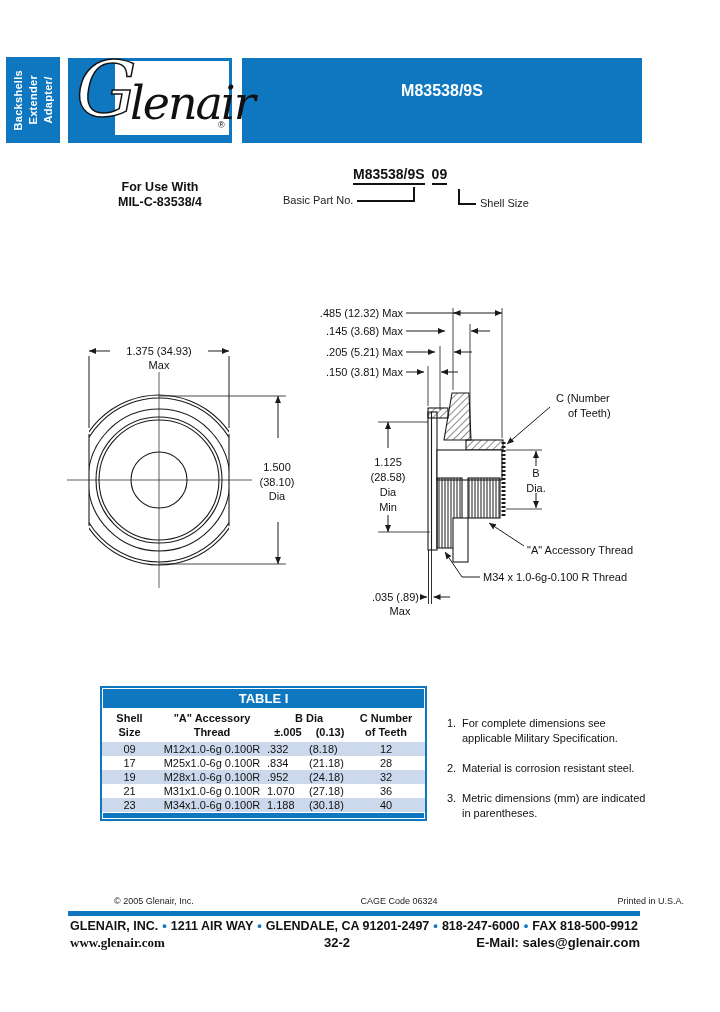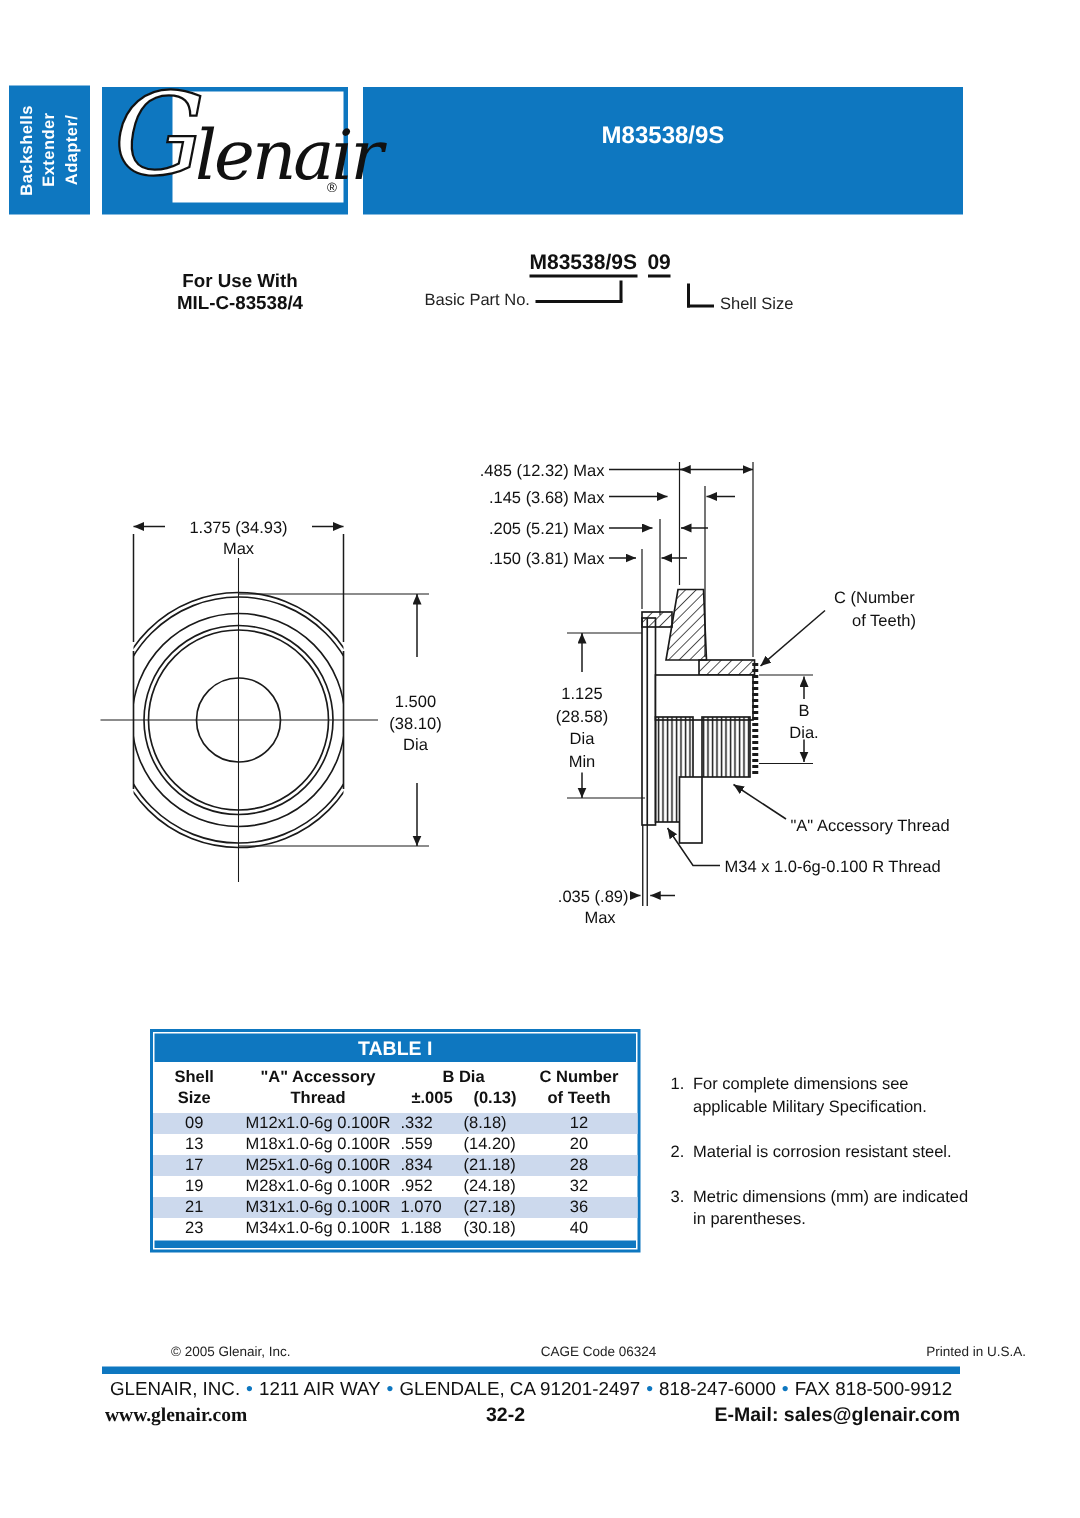--- a/index.html
+++ b/index.html
@@ -38,21 +38,21 @@
   .tc{text-align:center;}
   .tr-r{text-align:left;padding-right:4px;box-sizing:border-box;}
   .tbar{height:5px;background:#0e77c0;margin:1px;}
   
   .note{left:447px;width:210px;display:flex;font-size:11px;line-height:15px;}
   .note .num{width:15px;flex:none;}
   .note .ntext{width:185px;}
   
   .f-small{top:896px;font-size:9px;color:#222;margin-left:44px;}
   .fbar{left:68px;top:911px;width:572px;height:5px;background:#0e77c0;}
-  .fline2{left:68px;top:918px;width:572px;text-align:center;font-weight:normal;font-size:12.5px;white-space:nowrap;}
+  .fline2{left:68px;top:918px;width:572px;text-align:center;font-weight:bold;font-size:12.5px;white-space:nowrap;}
   .fline2 .dot{color:#0e77c0;padding:0 4px;font-size:13px;}
   .fline3{top:935px;font-weight:bold;font-size:13px;}
   svg text{font-family:"Liberation Sans",sans-serif;font-size:11px;fill:#111;}
 </style>
 </head>
 <body>
 
 <div id="page">
 
   <div class="abs vtab">
@@ -227,27 +227,20 @@
     </div>
     <div>
       <div class="trow">
           <span class="tc">09</span>
           <span class="tc">M12x1.0-6g 0.100R</span>
           <span class="tr-r">.332</span>
           <span class="tr-r">(8.18)</span>
           <span class="tc">12</span>
         </div>
       <div class="trow">
-          <span class="tc">13</span>
-          <span class="tc">M18x1.0-6g 0.100R</span>
-          <span class="tr-r">.559</span>
-          <span class="tr-r">(14.20)</span>
-          <span class="tc">20</span>
-        </div>
-      <div class="trow">
           <span class="tc">17</span>
           <span class="tc">M25x1.0-6g 0.100R</span>
           <span class="tr-r">.834</span>
           <span class="tr-r">(21.18)</span>
           <span class="tc">28</span>
         </div>
       <div class="trow">
           <span class="tc">19</span>
           <span class="tc">M28x1.0-6g 0.100R</span>
           <span class="tr-r">.952</span>

